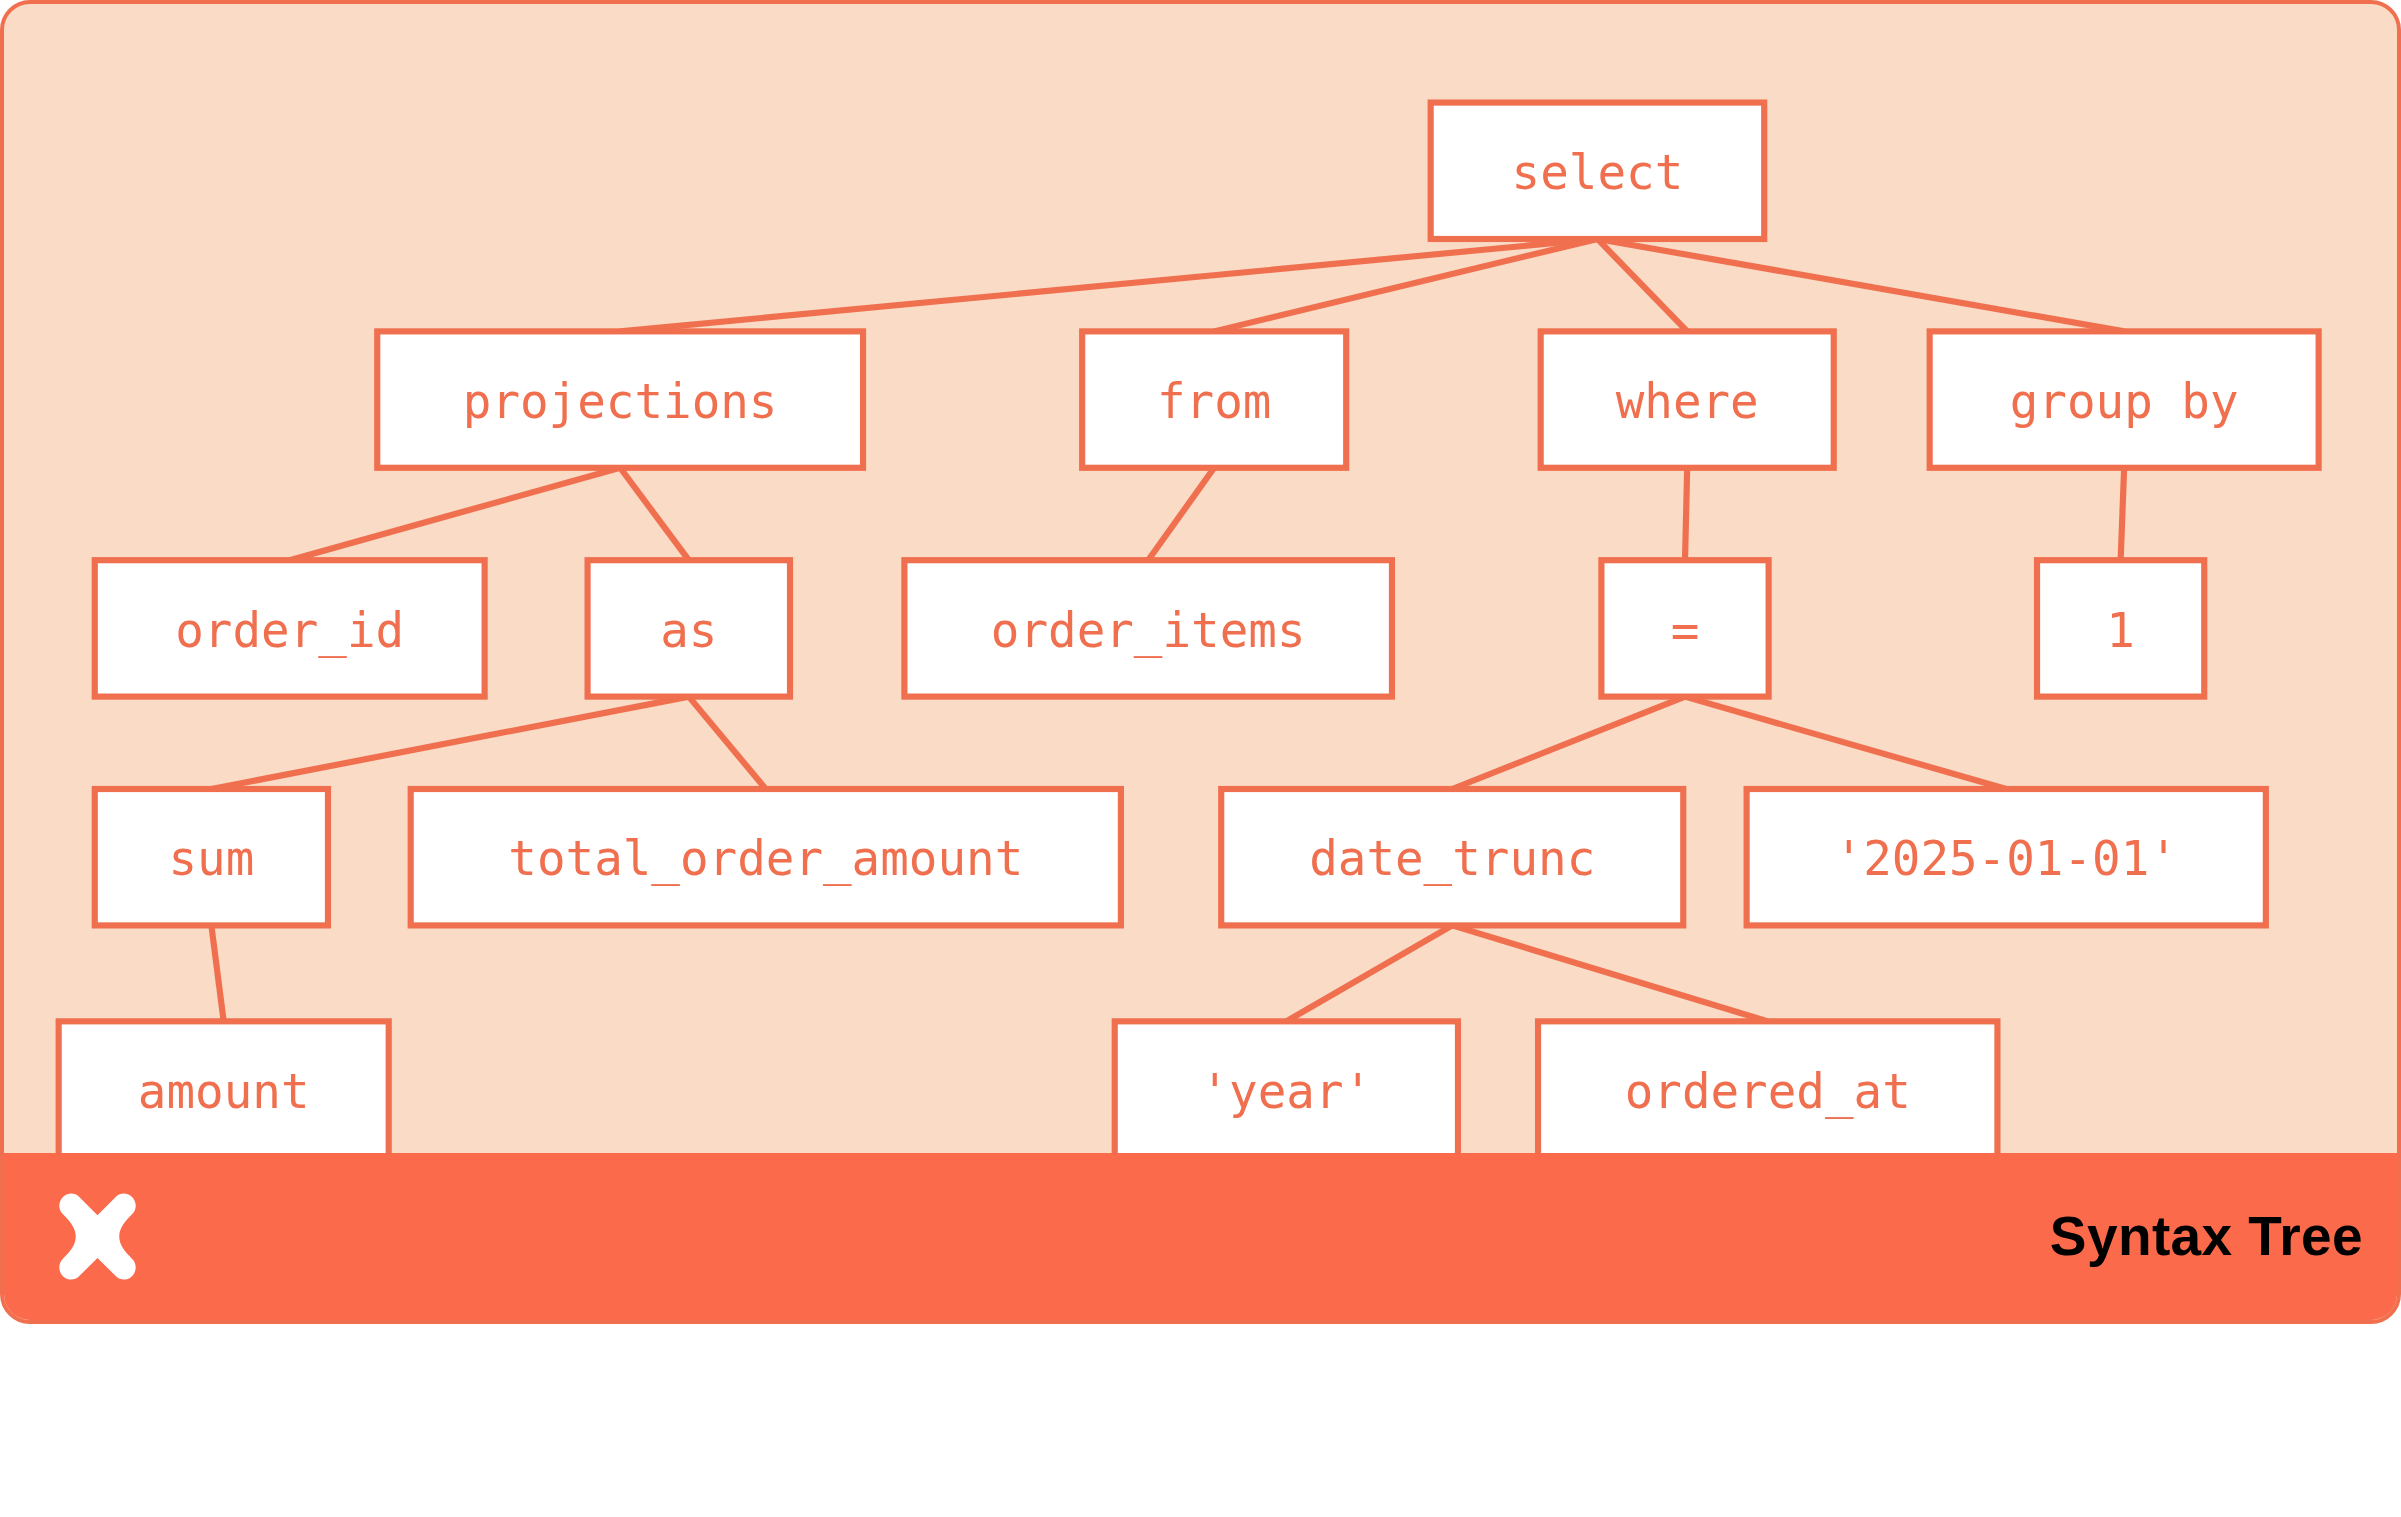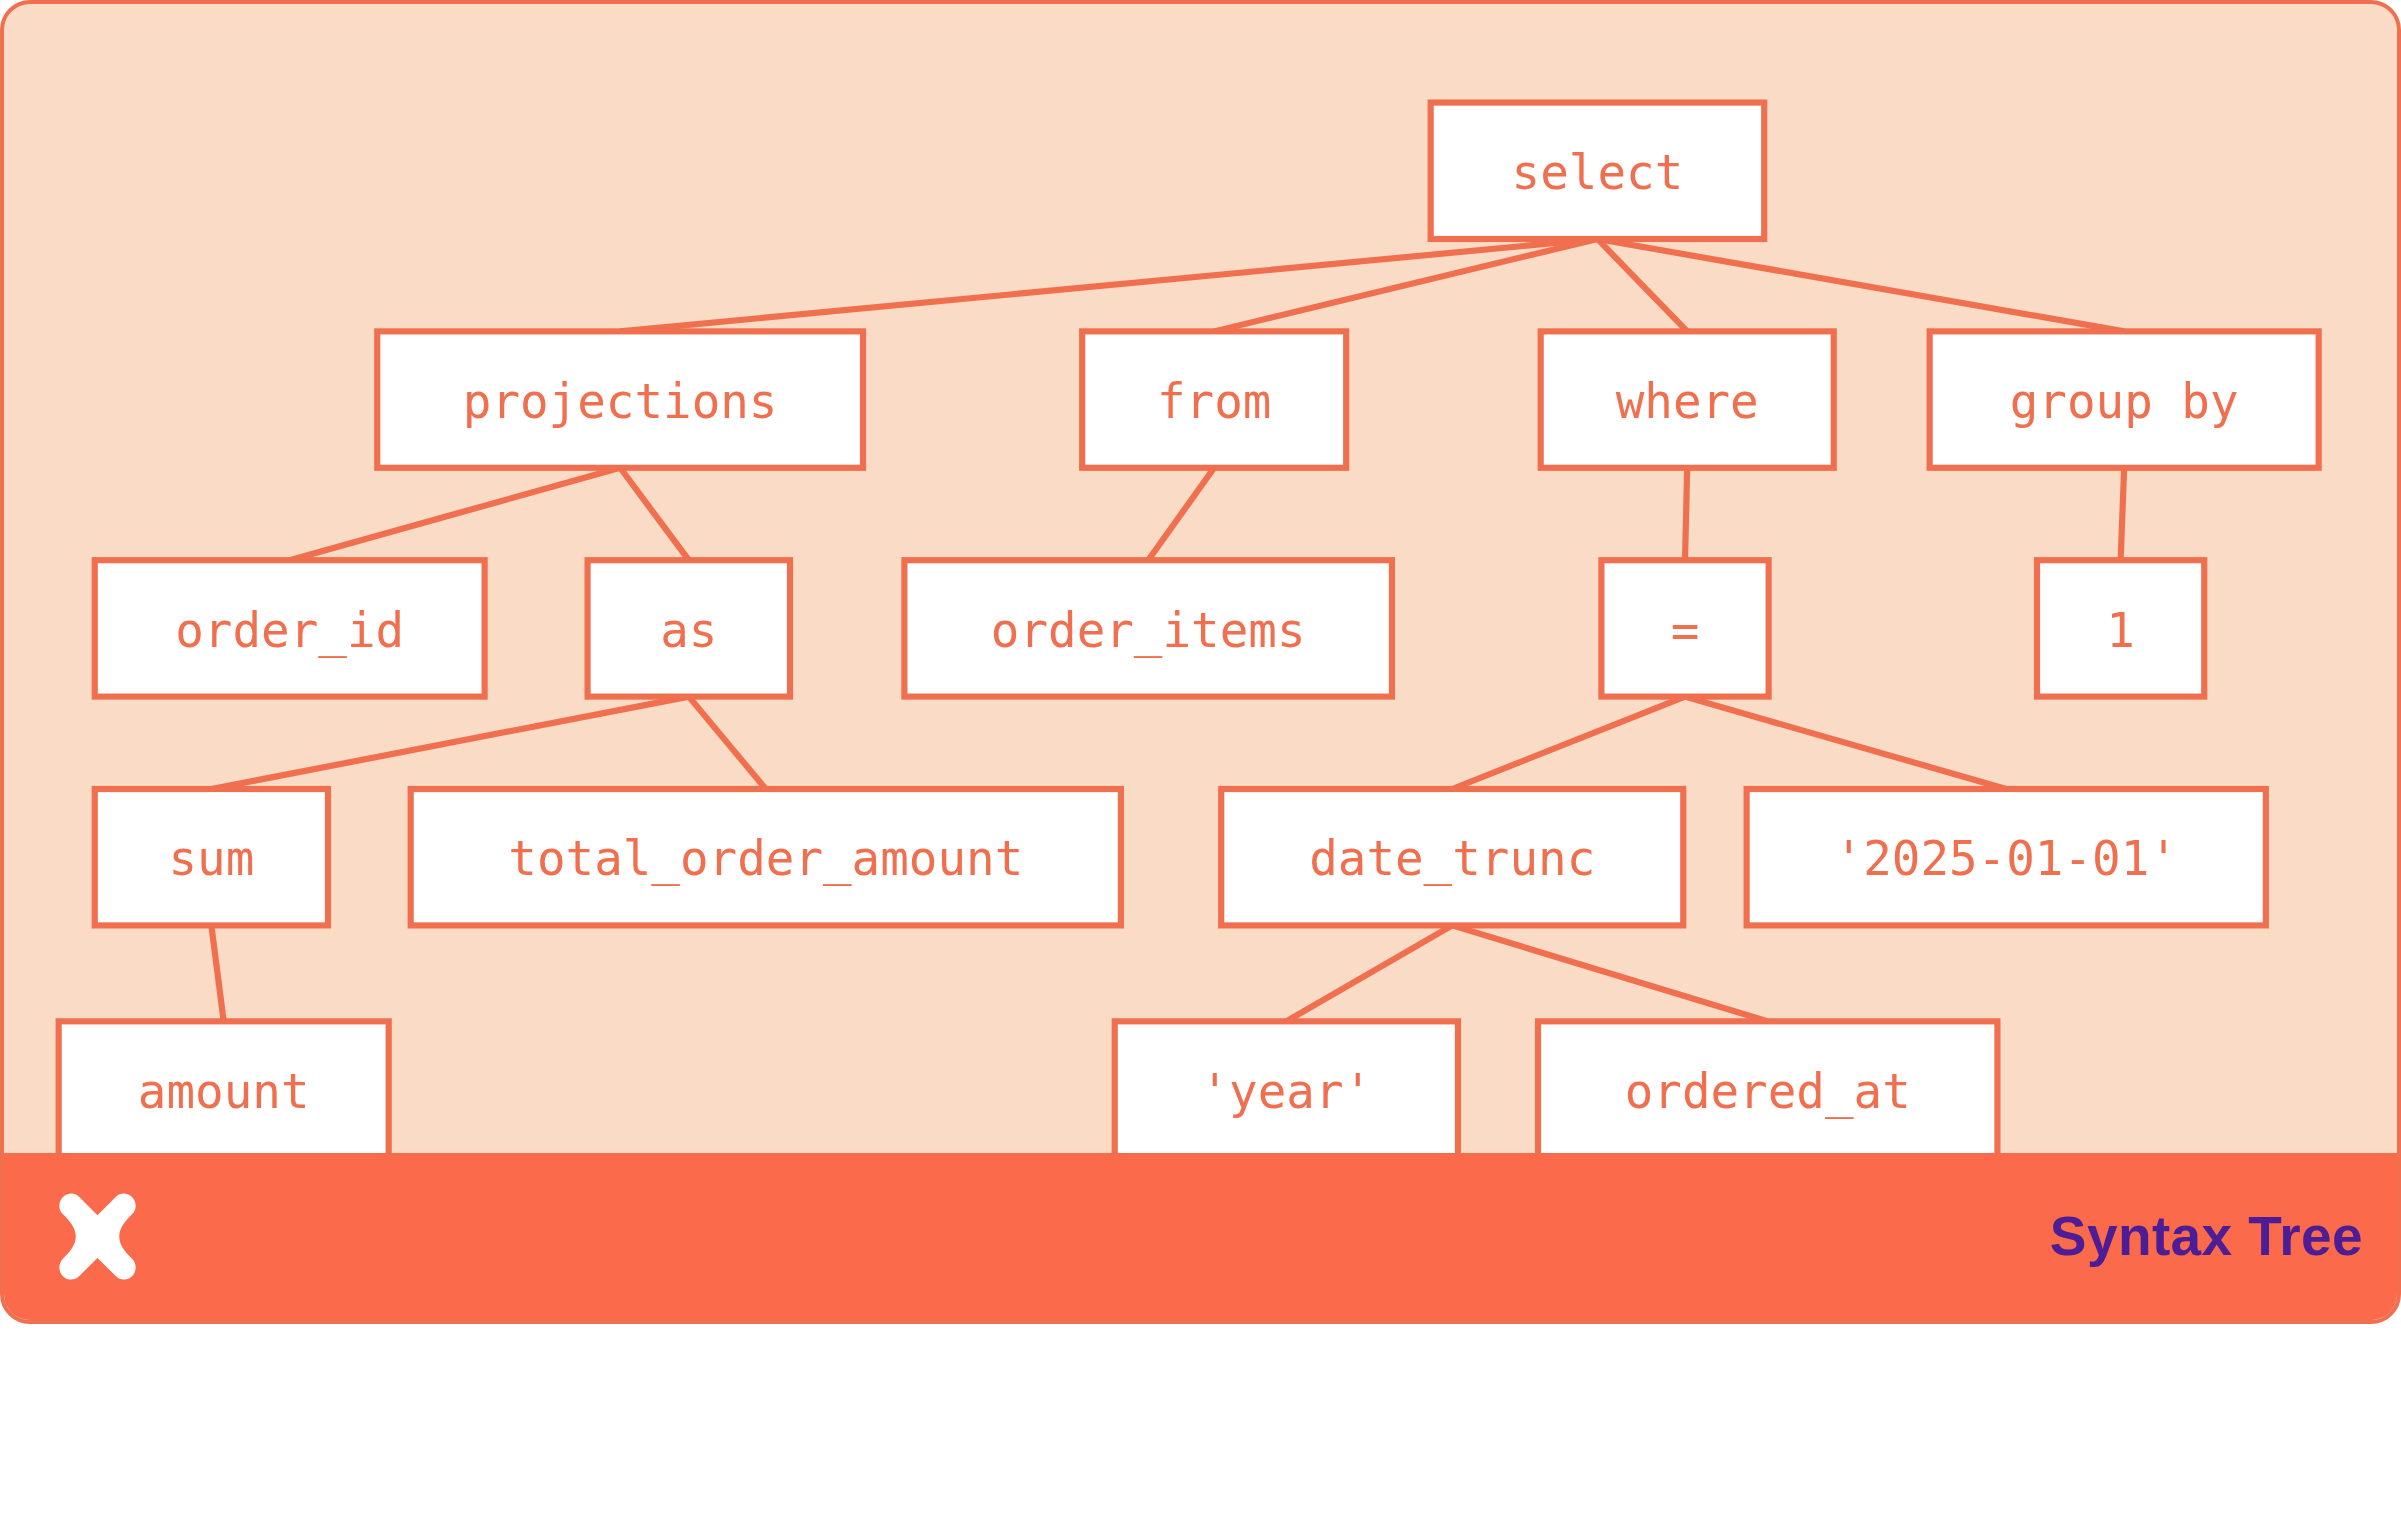--- a/index.html
+++ b/index.html
@@ -59,21 +59,21 @@
     box-sizing: border-box;
     padding: 0 42px 0 46px;
   }
   .footer-logo {
     width: 95px;
     height: 95px;
     display: block;
     flex: none;
   }
   .footer-title {
-    color: #4c1d95;
+    color: #000000;
     font-size: 55px;
     font-weight: bold;
     letter-spacing: 0.4px;
     line-height: 1;
     white-space: nowrap;
     font-family: "Liberation Sans", sans-serif;
   }
   .node-box {
     fill: #ffffff;
     stroke: #ef6f4e;

